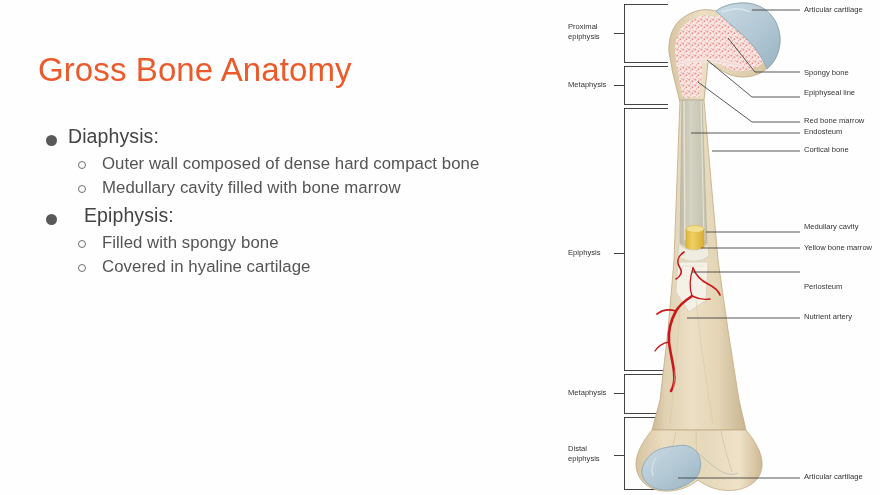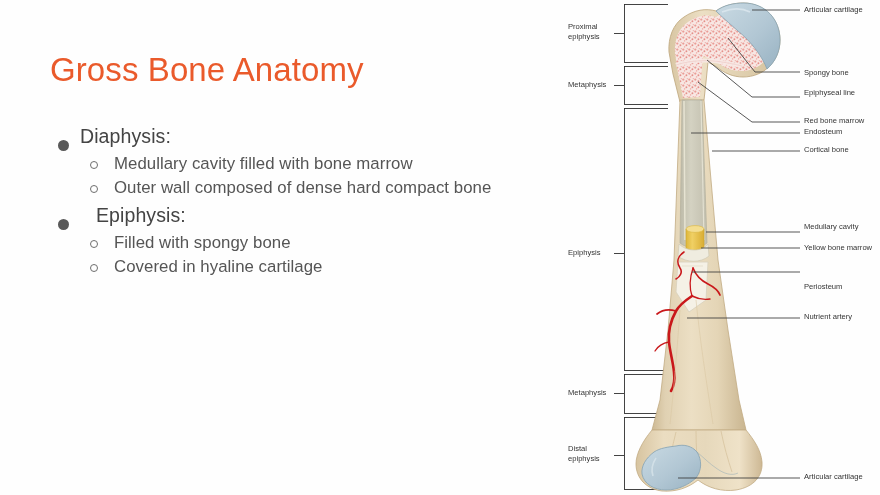--- a/index.html
+++ b/index.html
@@ -15,42 +15,42 @@
   }
   .slide {
     position: absolute;
     inset: 0;
     background: #fefefe;
   }
 
   
   .text-pane {
     position: absolute;
-    left: 12px; top: 0;
+    left: 0; top: 0;
     width: 556px; height: 371px;
   }
   .slide-title {
     position: absolute;
     left: 38px; top: 50px;
     font-size: 33px;
     line-height: 40px;
     color: #ea5a2b;
     font-weight: normal;
     letter-spacing: 0.1px;
     white-space: nowrap;
   }
 
   .bullets {
     position: absolute;
     left: 46px; top: 122px;
     width: 500px;
   }
   .b1 {
     display: flex;
-    align-items: flex-end;
+    align-items: center;
     margin-bottom: 1px;
   }
   .b1-marker {
     width: 22px;
     flex: 0 0 22px;
     display: flex;
     align-items: center;
     justify-content: flex-start;
     padding-top: 8px;
   }
@@ -128,27 +128,27 @@
       <div class="b1">
         <span class="b1-marker">
             <i></i>
           </span>
         <span class="b1-text">Diaphysis:</span>
       </div>
       <div class="b2">
         <span class="b2-marker">
             <i></i>
           </span>
-        <span class="b2-text">Medullary cavity filled with bone marrow</span>
+        <span class="b2-text">Outer wall composed of dense hard compact bone</span>
       </div>
       <div class="b2">
         <span class="b2-marker">
             <i></i>
           </span>
-        <span class="b2-text">Outer wall composed of dense hard compact bone</span>
+        <span class="b2-text">Medullary cavity filled with bone marrow</span>
       </div>
 
       <div class="b1" style="margin-top:2px;gap:16px;">
         <span class="b1-marker">
             <i></i>
           </span>
         <span class="b1-text">Epiphysis:</span>
       </div>
       <div class="b2">
         <span class="b2-marker">

